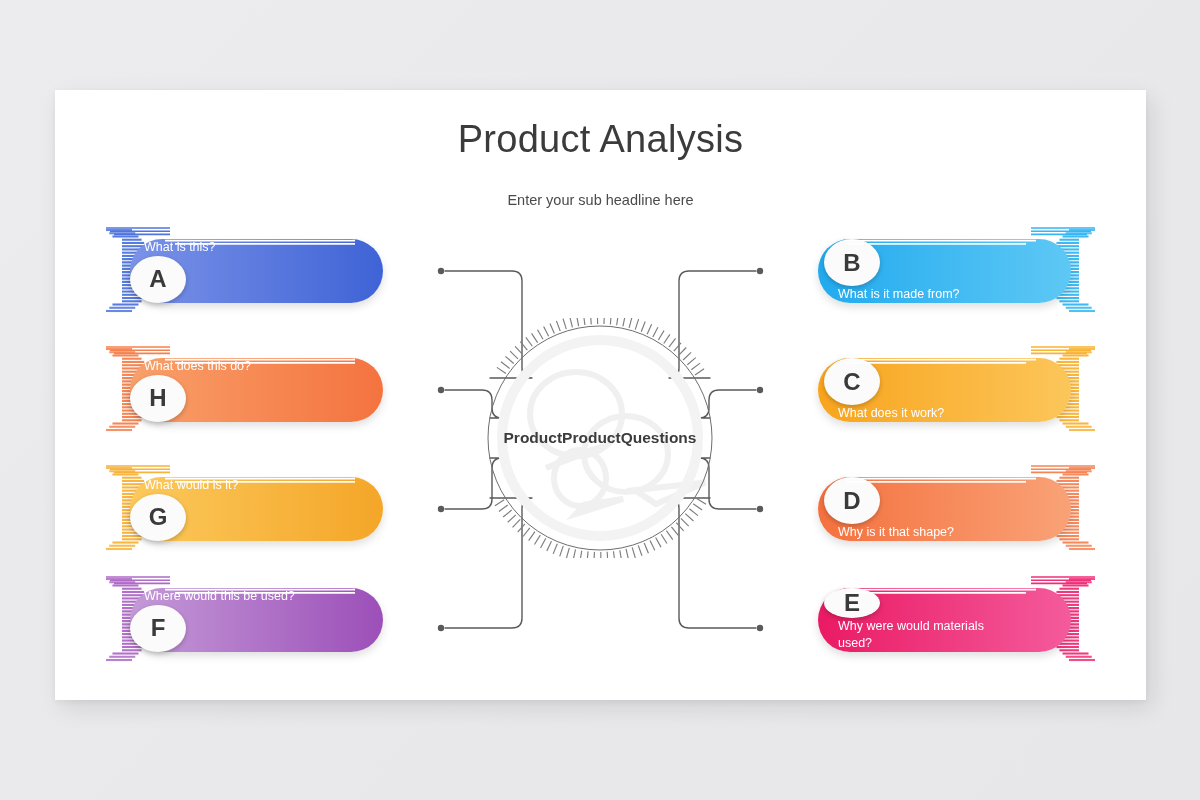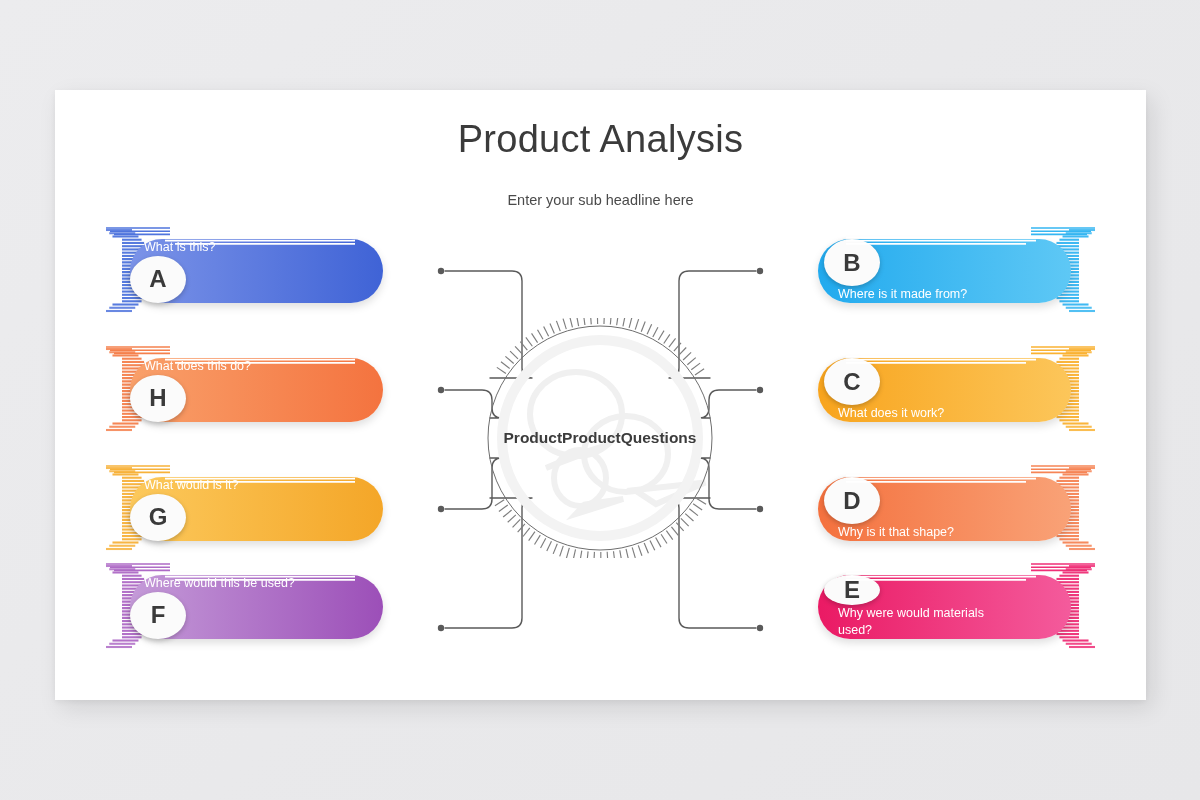--- a/index.html
+++ b/index.html
@@ -90,21 +90,21 @@
     position: absolute;
     width: 285px;
     height: 92px;
   }
   .item.left  { left: 45px; }
   .item.right { left: 761px; }
 
   .r0 { top: 135px; }
   .r1 { top: 254px; }
   .r2 { top: 373px; }
-  .r3 { top: 471px; }
+  .r3 { top: 484px; }
 
   
   .stripes {
     position: absolute;
     top: 0;
     width: 70px;
     height: 92px;
   }
   .item.left  .stripes { left: 0px; }
   .item.right .stripes { right: 0px; }
@@ -486,21 +486,21 @@
               <line x1="28.428761630198366" y1="76.28" x2="48" y2="76.28" stroke="#35b6f2" stroke-width="2.1" opacity="0.95"></line>
               <line x1="31.53406293371377" y1="79.52000000000001" x2="57.53406293371377" y2="79.52000000000001" stroke="#35b6f2" stroke-width="2.1" opacity="0.95"></line>
               <line x1="34.74133592732808" y1="82.75999999999999" x2="60.74133592732808" y2="82.75999999999999" stroke="#35b6f2" stroke-width="2.1" opacity="0.85"></line>
               <line x1="38" y1="86" x2="64" y2="86" stroke="#35b6f2" stroke-width="2.1" opacity="0.85"></line>
               <line x1="0" x2="64" y1="3" y2="3" stroke="#35b6f2" stroke-width="1.6"></line>
               <line x1="0" x2="60" y1="6.2" y2="6.2" stroke="#35b6f2" stroke-width="1.6"></line>
               <line x1="0" x2="56" y1="9.4" y2="9.4" stroke="#35b6f2" stroke-width="1.6"></line>
             </svg></div>
           <div class="pill" style="background: linear-gradient(to left, rgb(94, 200, 245), rgb(34, 170, 238));">
             <div class="badge">B</div>
-            <div class="pill-text">Where is it made from?</div>
+            <div class="pill-text">What is it made from?</div>
           </div>
           <div class="toplines"><svg width="200" height="12" viewBox="0 0 200 12">
               <line x1="0" x2="200" y1="1.5" y2="1.5" stroke="#ffffff" stroke-width="1.8"></line>
               <line x1="0" x2="190" y1="4.7" y2="4.7" stroke="#ffffff" stroke-width="1.8"></line>
               <line x1="0" x2="180" y1="7.9" y2="7.9" stroke="#ffffff" stroke-width="1.8"></line>
             </svg></div>
         </div>
         <div class="item right r1">
           <div class="stripes"><svg width="70" height="92" viewBox="0 0 70 92">
               <line x1="38" y1="5" x2="64" y2="5" stroke="#fab232" stroke-width="2.1" opacity="0.85"></line>

